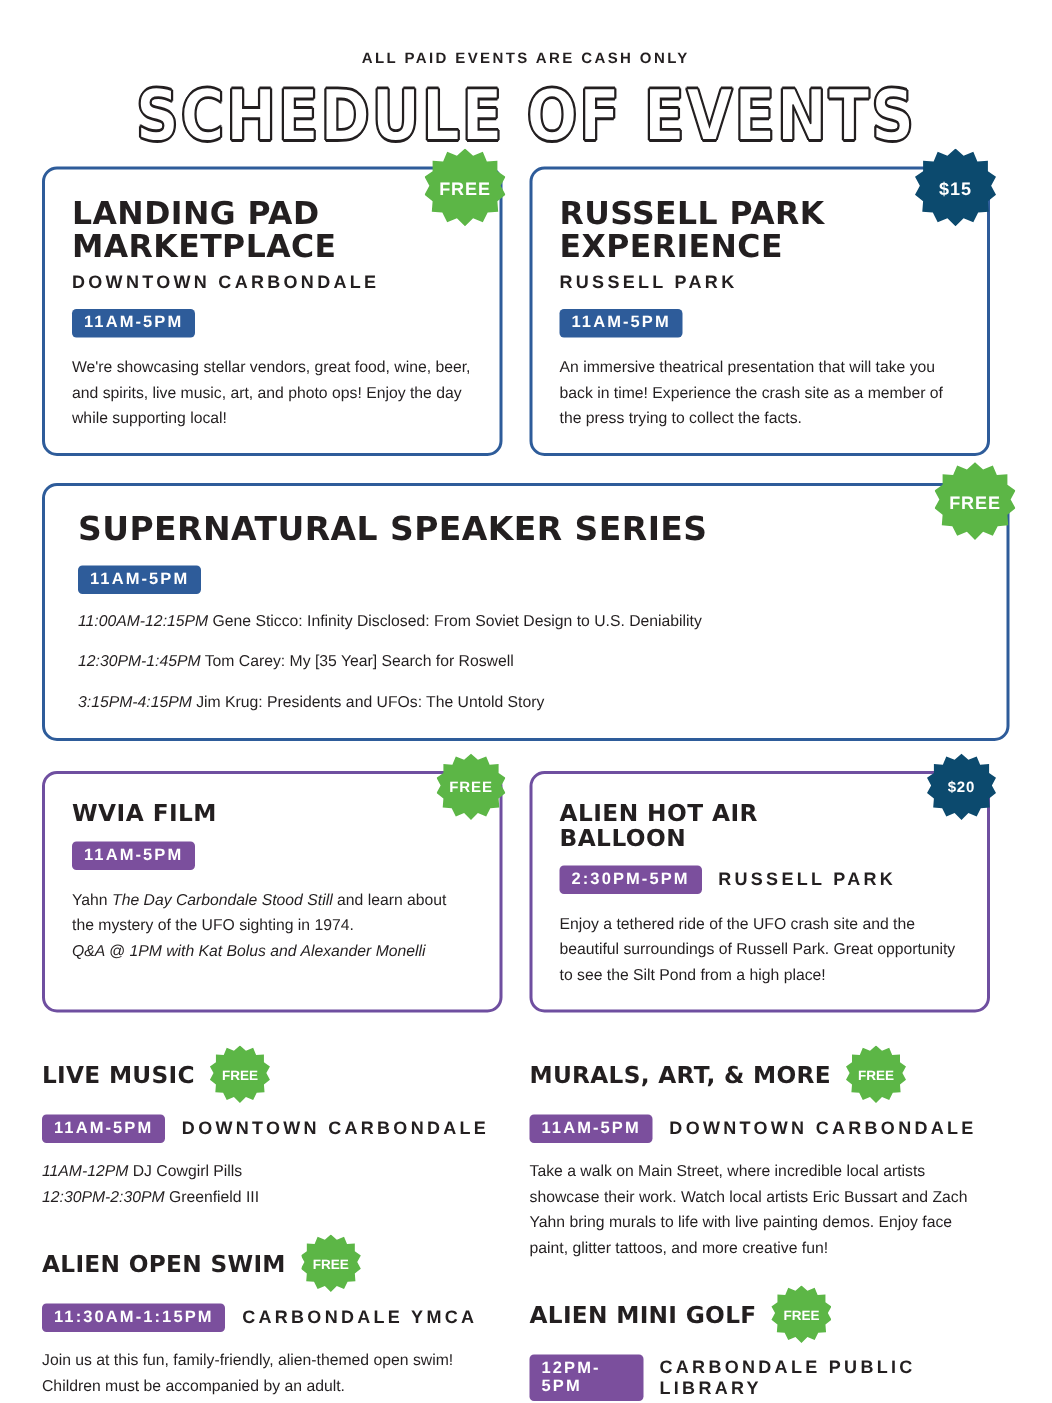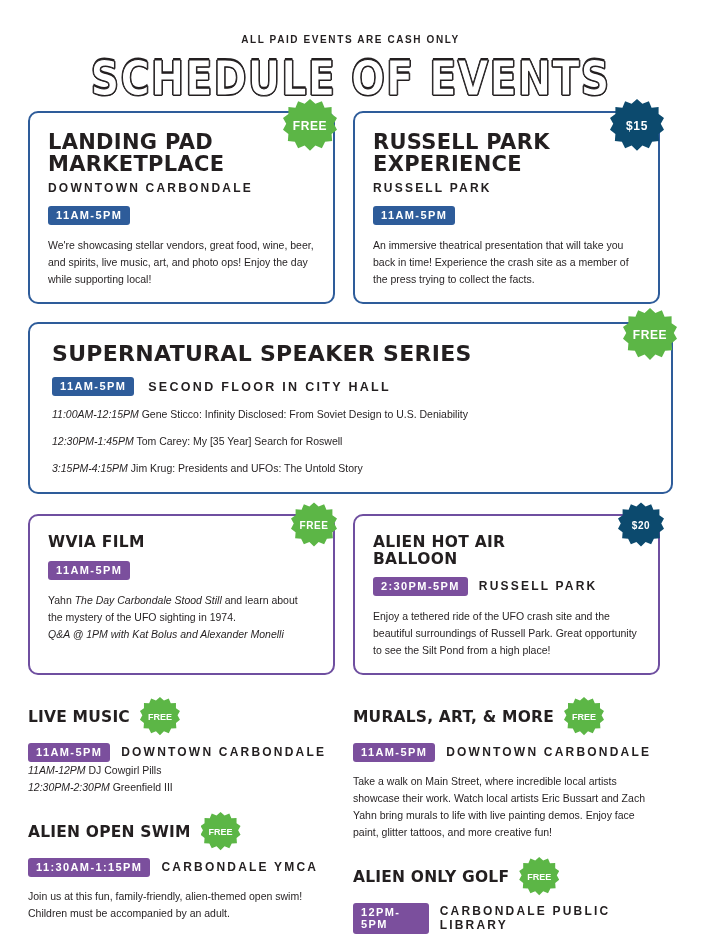--- a/index.html
+++ b/index.html
@@ -164,21 +164,20 @@
       </div>
       <div class="desc" style="margin-top:12px;">An immersive theatrical presentation that will take you back in time! Experience the crash site as a member of the press trying to collect the facts.</div>
     </div>
   </div>
 
   <div class="box blue speaker">
     <div class="burst green" style="top:-16px; right:-6px;">FREE</div>
     <div class="card-title">SUPERNATURAL SPEAKER SERIES</div>
     <div class="speaker-head">
       <span class="timechip blue">11AM-5PM</span>
-      <span class="speaker-venue">SECOND FLOOR IN CITY HALL</span>
     </div>
 
     <div class="talk">
       <em>11:00AM-12:15PM</em><span> Gene Sticco: Infinity Disclosed: From Soviet Design to U.S. Deniability</span>
     </div>
     <div class="talk">
       <em>12:30PM-1:45PM</em><span> Tom Carey: My [35 Year] Search for Roswell</span>
     </div>
     <div class="talk">
       <em>3:15PM-4:15PM</em><span> Jim Krug: Presidents and UFOs: The Untold Story</span>
@@ -216,21 +215,21 @@
 
       <div class="ev">
         <div class="ev-title-row">
           <span class="ev-title">LIVE MUSIC</span>
           <span class="b-static green">FREE</span>
         </div>
         <div class="chiprow" style="margin-top:6px;">
           <span class="timechip purple">11AM-5PM</span>
           <span class="venue">DOWNTOWN CARBONDALE</span>
         </div>
-        <div class="set" style=""><em>11AM-12PM</em><span> DJ Cowgirl Pills</span></div>
+        <div class="set" style="margin-top:11px;"><em>11AM-12PM</em><span> DJ Cowgirl Pills</span></div>
         <div class="set"><em>12:30PM-2:30PM</em><span> Greenfield III</span></div>
       </div>
 
       <div class="ev">
         <div class="ev-title-row">
           <span class="ev-title">ALIEN OPEN SWIM</span>
           <span class="b-static green">FREE</span>
         </div>
         <div class="chiprow" style="margin-top:6px;">
           <span class="timechip purple">11:30AM-1:15PM</span>
@@ -250,21 +249,21 @@
         </div>
         <div class="chiprow" style="margin-top:6px;">
           <span class="timechip purple">11AM-5PM</span>
           <span class="venue">DOWNTOWN CARBONDALE</span>
         </div>
         <div class="set" style="margin-top:11px;">Take a walk on Main Street, where incredible local artists showcase their work. Watch local artists Eric Bussart and Zach Yahn bring murals to life with live painting demos. Enjoy face paint, glitter tattoos, and more creative fun!</div>
       </div>
 
       <div class="ev">
         <div class="ev-title-row">
-          <span class="ev-title">ALIEN ONLY GOLF</span>
+          <span class="ev-title">ALIEN MINI GOLF</span>
           <span class="b-static green">FREE</span>
         </div>
         <div class="chiprow" style="margin-top:6px;">
           <span class="timechip purple">12PM-5PM</span>
           <span class="venue">CARBONDALE PUBLIC LIBRARY</span>
         </div>
 
       </div>
 
     </div>

